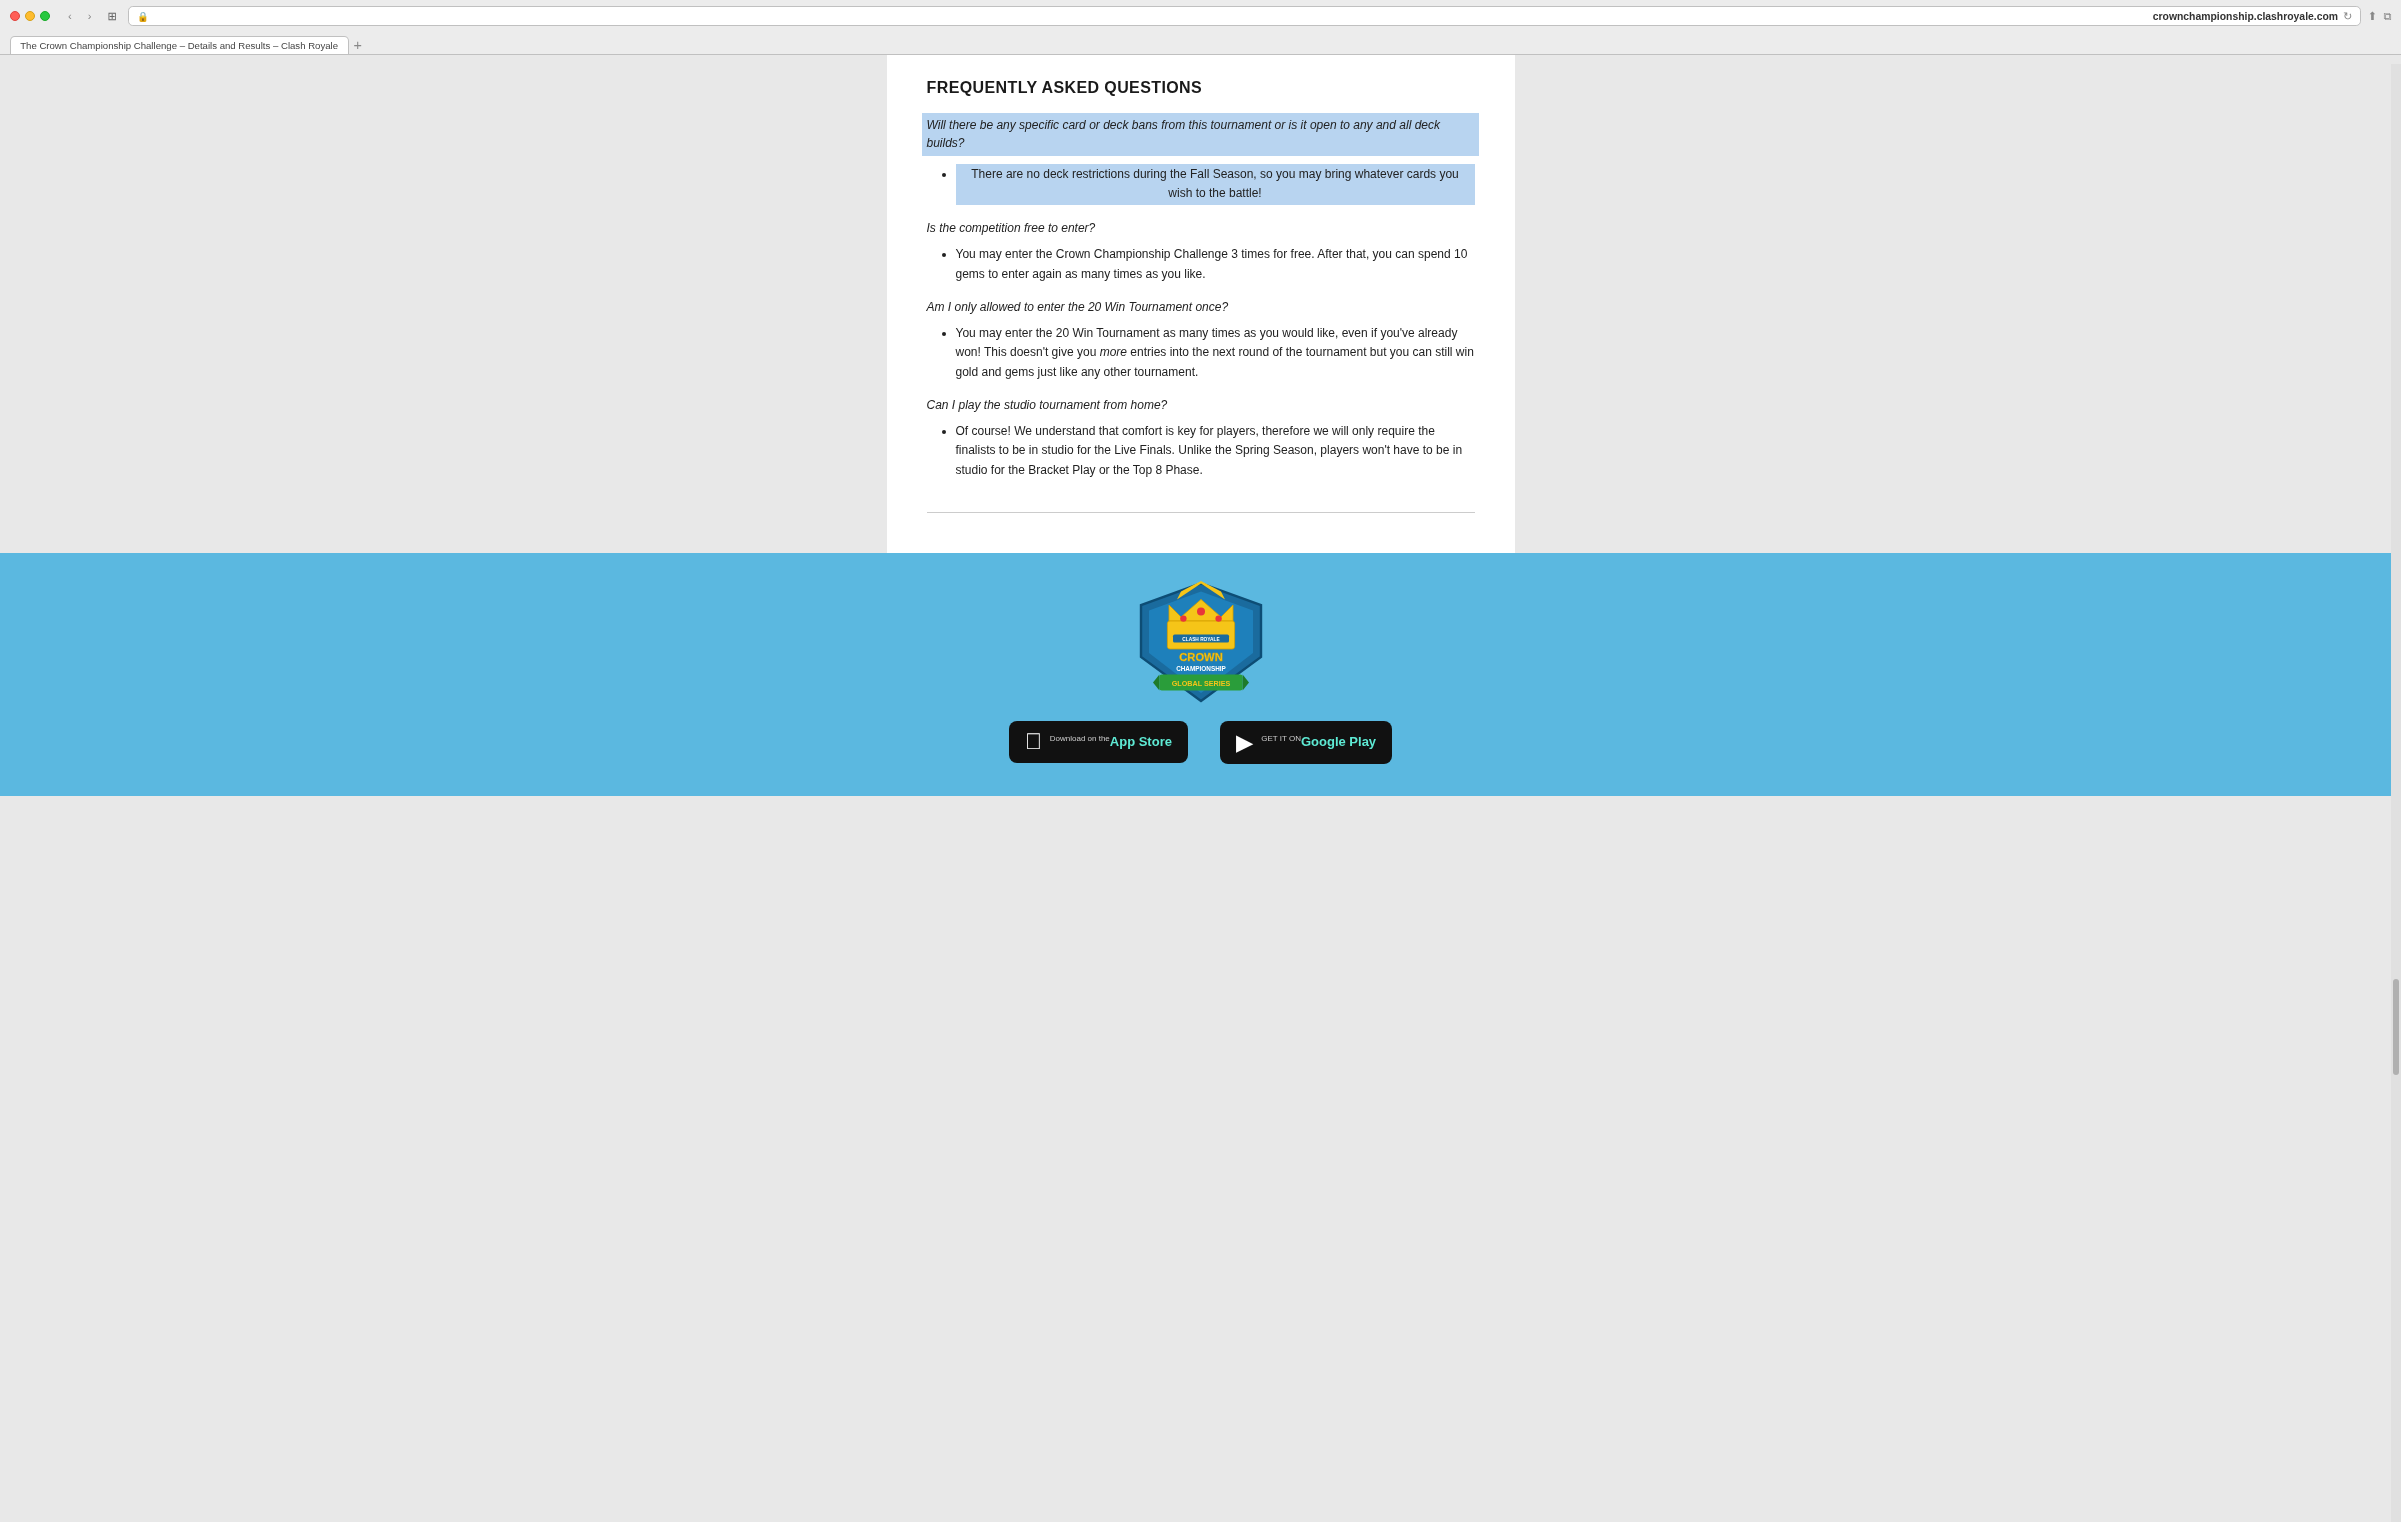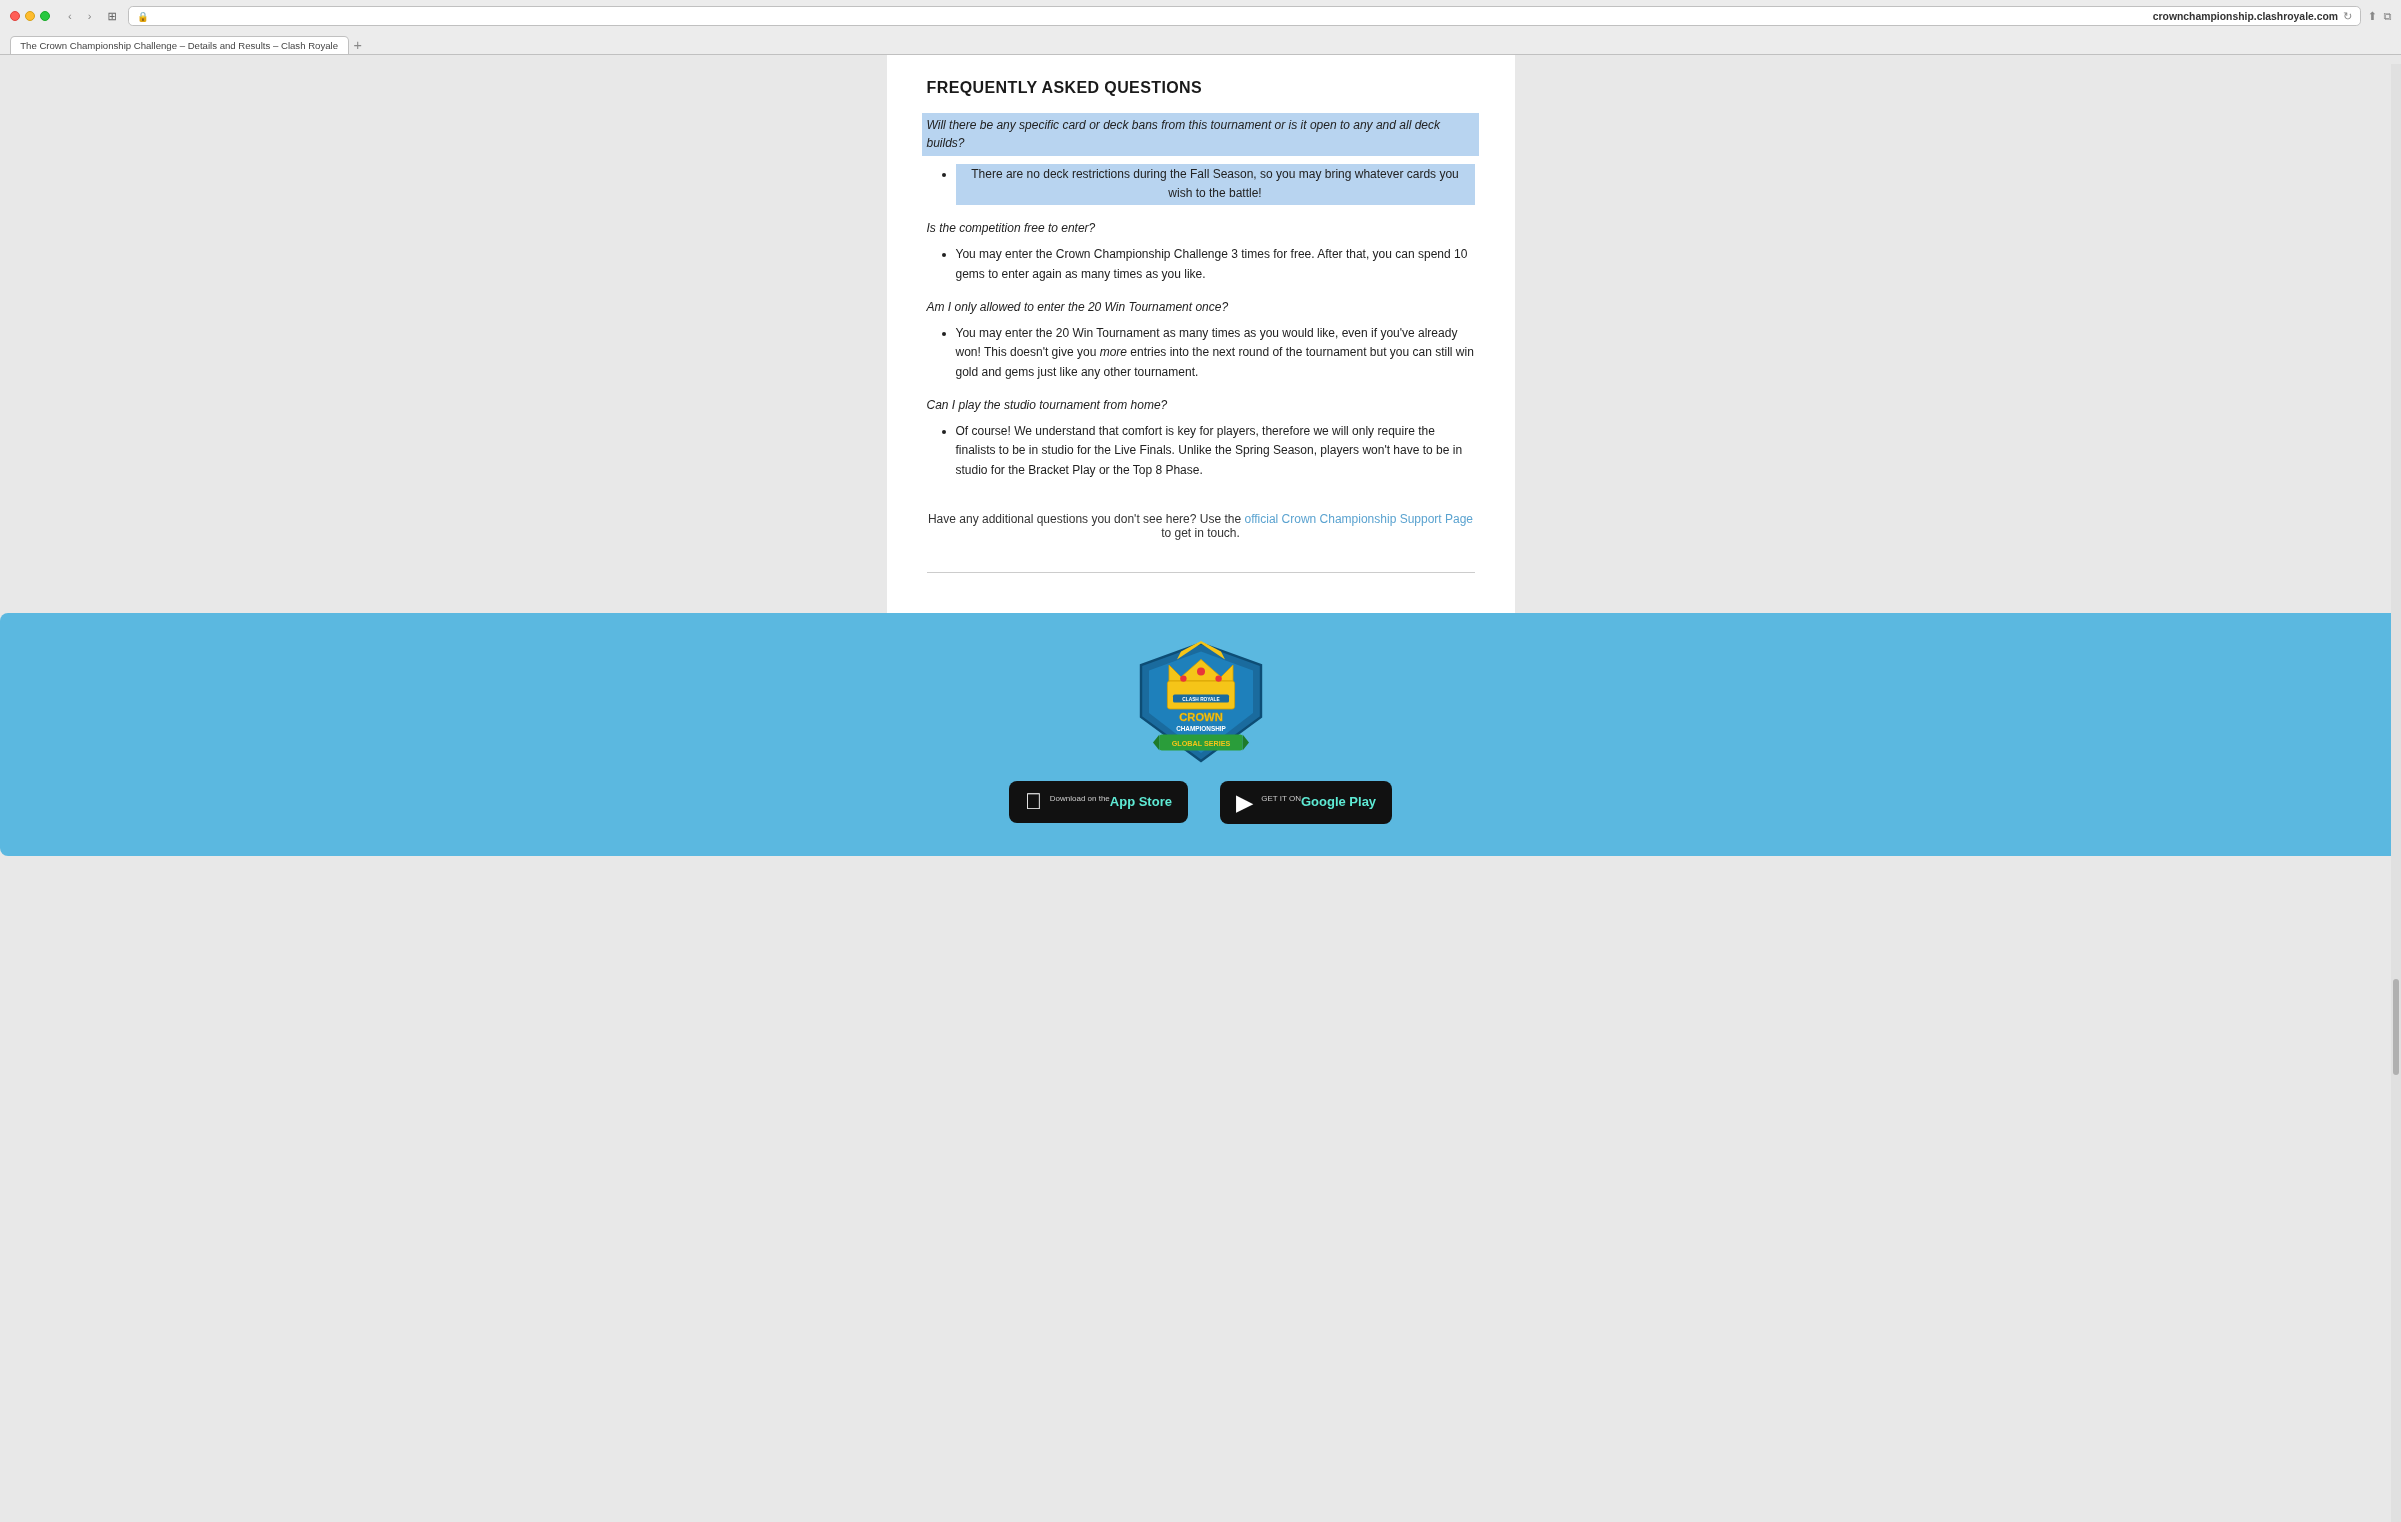--- a/index.html
+++ b/index.html
@@ -214,21 +214,20 @@
 
     
     .footer {
       width: 100%;
       background: #5bb8e0;
       padding: 24px 16px 32px 16px;
       display: flex;
       flex-direction: column;
       align-items: center;
       gap: 16px;
-      border-radius: 8px;
     }
 
     .footer-logo {
       width: 144px;
       height: 128px;
       position: relative;
     }
 
     .store-buttons {
       display: flex;
@@ -358,23 +357,20 @@
         </ul>
       </div>
 
       <p class="faq-question">Can I play the studio tournament from home?</p>
       <div class="faq-answer">
         <ul>
           <li>Of course! We understand that comfort is key for players, therefore we will only require the finalists to be in studio for the Live Finals. Unlike the Spring Season, players won't have to be in studio for the Bracket Play or the Top 8 Phase.</li>
         </ul>
       </div>
 
-      <p class="support-text">
-        <span>Have any additional questions you don't see here? Use the </span><a class="support-link" href="#">official Crown Championship Support Page</a><span> to get in touch.</span>
-      </p>
 
       <hr class="divider">
     </div>
   </div>
 
   <div class="footer">
 
     <div class="footer-logo">
       <svg class="logo-svg" viewBox="0 0 180 160" xmlns="http://www.w3.org/2000/svg" style="font-size:16px">
 

